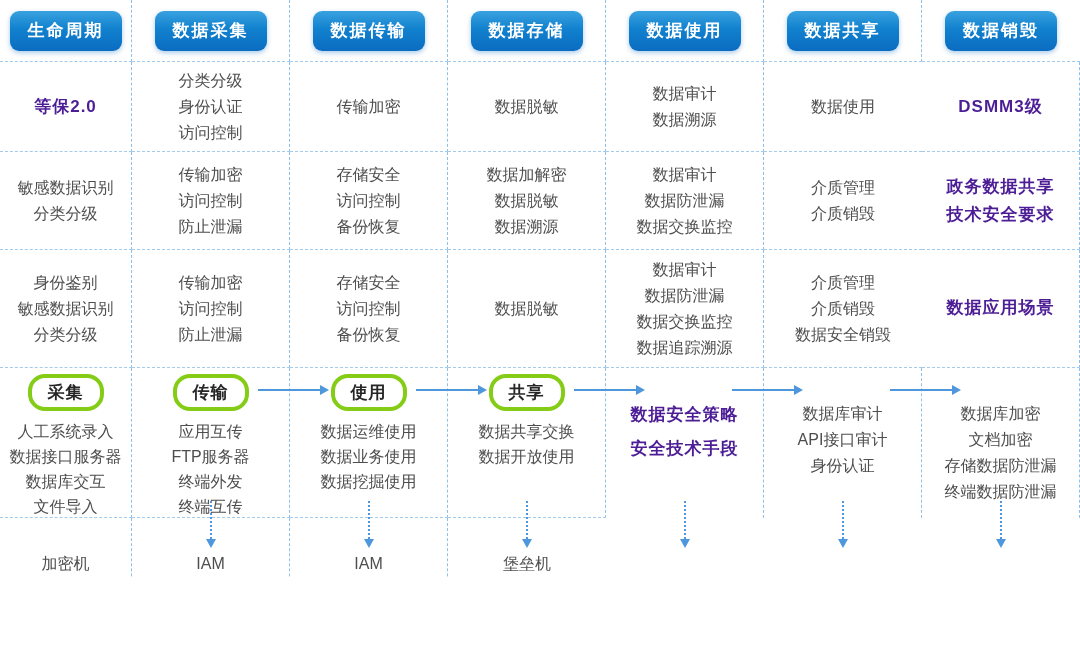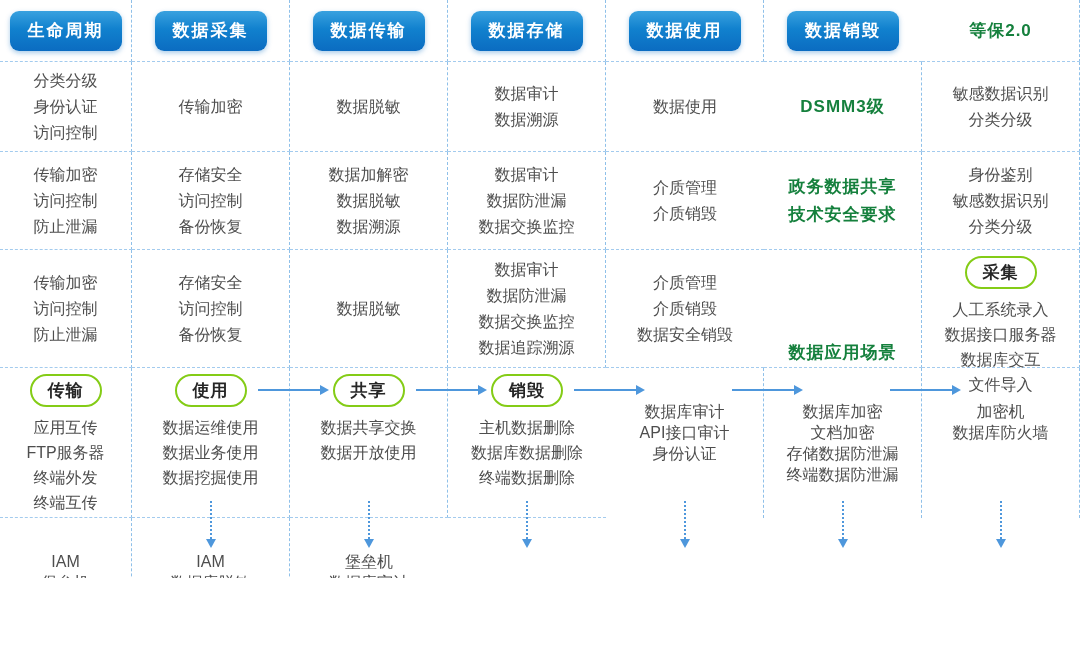--- a/index.html
+++ b/index.html
@@ -20,36 +20,36 @@
   .br { border-right:1px dashed #8fc0e9; }
   .bb { border-bottom:1px dashed #a3cbee; }
   .hpill {
     width:112px; height:40px; border-radius:9px;
     background:linear-gradient(180deg,#39a1df 0%,#1181ce 45%,#0b6cc1 100%);
     color:#ffffff; font-weight:bold; font-size:17px; letter-spacing:2px;
     display:flex; align-items:center; justify-content:center;
     box-shadow:0 2px 5px rgba(11,108,193,0.35);
   }
   .rowlabel {
-    color:#15803d; font-weight:bold; font-size:17px; line-height:28px;
+    color:#4c1d95; font-weight:bold; font-size:17px; line-height:28px;
     white-space:pre-line; letter-spacing:1px;
   }
   .ctext {
     color:#4e4e4e; font-size:16px; line-height:26px; white-space:pre-line;
   }
   .scell { flex-direction:column; justify-content:flex-start; padding-top:6px; }
   .spill {
-    border:2px solid #84cc16; border-radius:17px; background:#ffffff;
+    border:4px solid #84cc16; border-radius:17px; background:#ffffff;
     padding:3px 16px; font-weight:bold; color:#262626; font-size:17px;
     letter-spacing:1px;
   }
   .slist { margin-top:8px; color:#4e4e4e; font-size:16px; line-height:25px; white-space:pre-line; }
-  .label-top { align-items:flex-end; padding-top:44px; }
+  .label-top { align-items:flex-start; padding-top:44px; }
   .row5 { align-items:flex-start; padding-top:33px; }
-  .row5 .ctext { line-height:21px; }
+  .row5 .ctext { line-height:26px; }
   .label-row5 { align-items:flex-start; padding-top:30px; }
   .label-row5 .rowlabel { line-height:34px; }
   .harrow {
     position:absolute; top:389px; height:0;
     border-top:2px solid #4e97dc; width:62px;
   }
   .harrow::after {
     content:""; position:absolute; right:-9px; top:-6px; width:0; height:0;
     border-left:9px solid #4e97dc;
     border-top:5px solid transparent; border-bottom:5px solid transparent;
@@ -77,20 +77,23 @@
   </div>
   <div class="cell br bb">
     <div class="hpill">数据传输</div>
   </div>
   <div class="cell br bb">
     <div class="hpill">数据存储</div>
   </div>
   <div class="cell br bb">
     <div class="hpill">数据使用</div>
   </div>
+  <div class="cell br bb">
+    <div class="hpill">数据共享</div>
+  </div>
   <div class="cell bb">
     <div class="hpill">数据销毁</div>
   </div>
 
   <div class="cell br bb">
     <span class="rowlabel">等保2.0</span>
   </div>
   <div class="cell br bb">
     <span class="ctext">分类分级
 身份认证
@@ -197,27 +200,25 @@
     <div class="spill">使用</div>
     <div class="slist">数据运维使用
 数据业务使用
 数据挖掘使用</div>
   </div>
   <div class="cell scell br bb">
     <div class="spill">共享</div>
     <div class="slist">数据共享交换
 数据开放使用</div>
   </div>
-  <div class="cell scell bb">
-    <div class="spill">销毁</div>
-    <div class="slist">主机数据删除
-数据库数据删除
-终端数据删除</div>
-  </div>
-
+
+  <div class="cell br label-row5">
+    <span class="rowlabel">数据安全策略
+安全技术手段</span>
+  </div>
   <div class="cell br row5">
     <span class="ctext">数据库审计
 API接口审计
 身份认证</span>
   </div>
   <div class="cell br row5">
     <span class="ctext">数据库加密
 文档加密
 存储数据防泄漏
 终端数据防泄漏</span>

